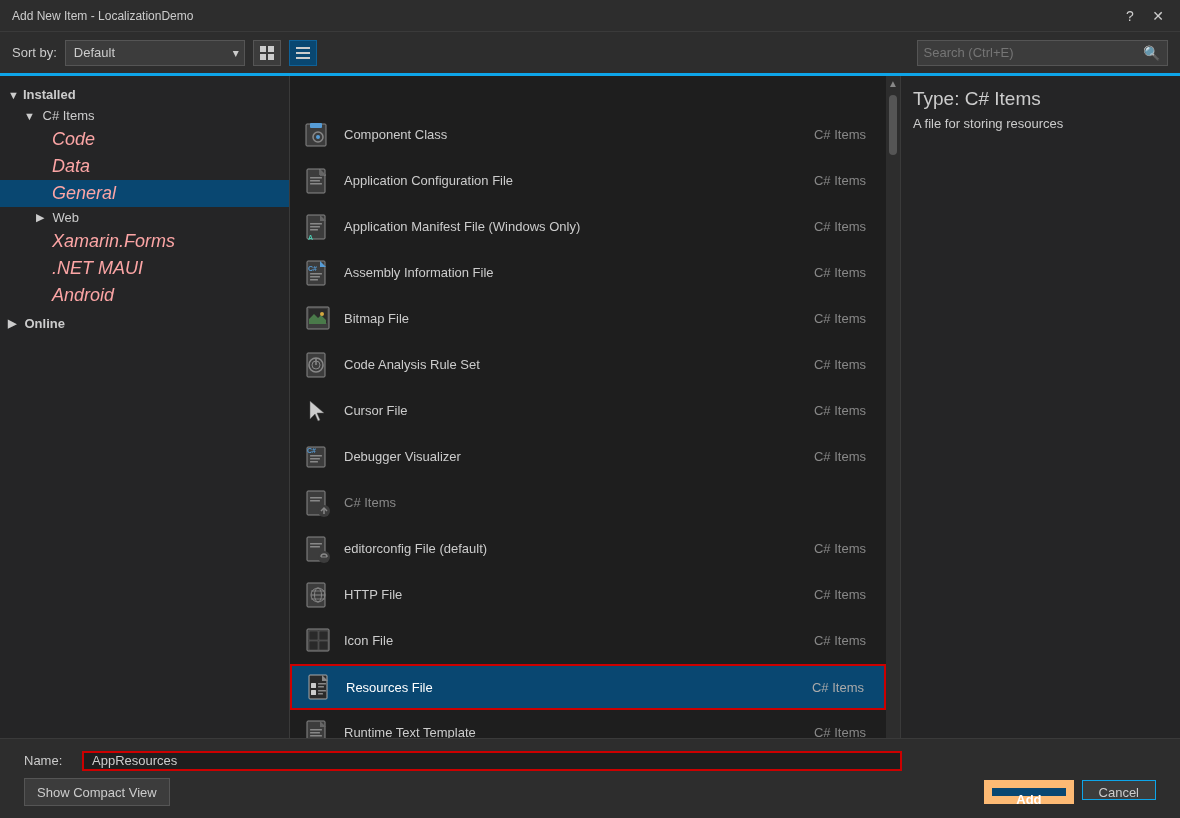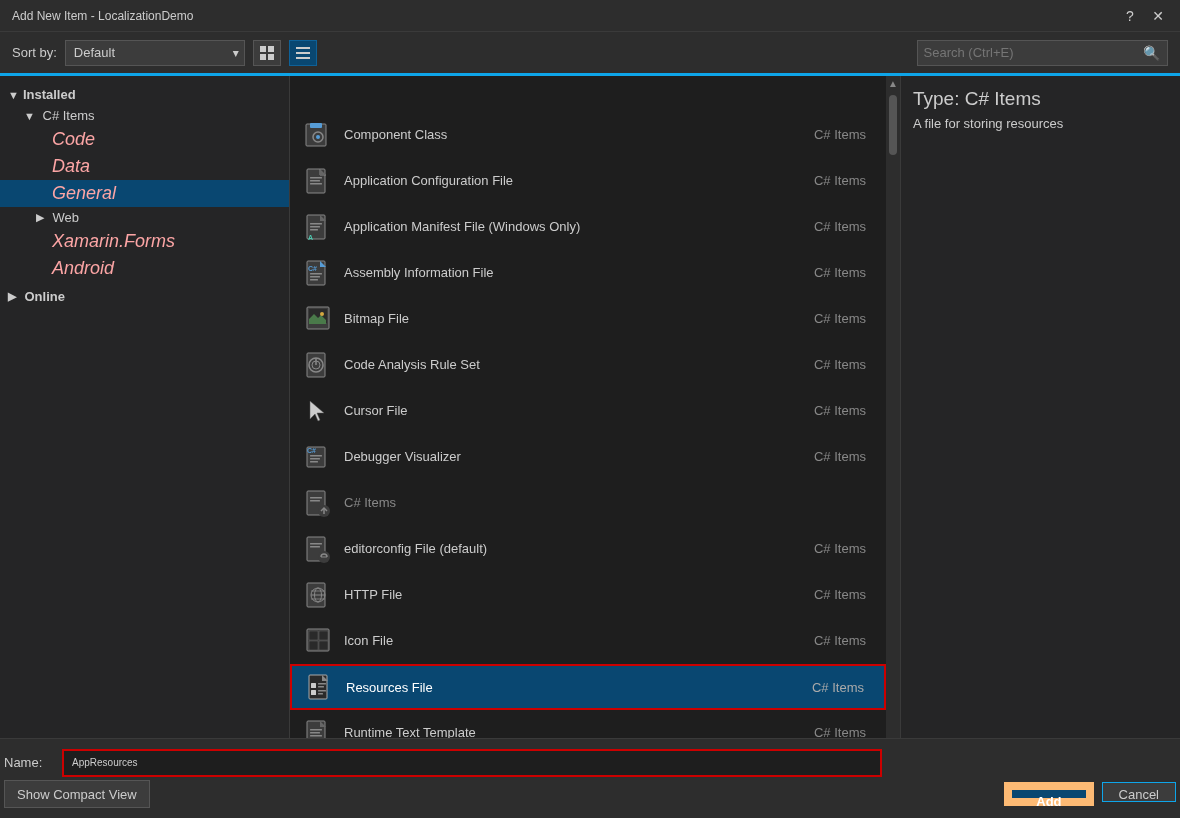--- a/index.html
+++ b/index.html
@@ -289,41 +289,41 @@
     }
 
     
     #bottom-bar {
       height: 80px;
       background: #2d2d2d;
       border-top: 1px solid #3a3a3a;
       display: flex;
       flex-direction: column;
       justify-content: space-around;
-      padding: 8px 4px;
+      padding: 8px 24px;
     }
     #name-row {
       display: flex;
       align-items: center;
       gap: 8px;
     }
     #name-label {
       color: #cccccc;
       font-size: 13px;
       min-width: 50px;
     }
     #name-input {
       flex: 1;
       max-width: 820px;
       background: #1e1e1e;
       border: 2px solid #cc0000;
       color: #cccccc;
-      font-size: 10px;
+      font-size: 13px;
       padding: 4px 8px;
-      height: 28px;
+      height: 20px;
       outline: none;
     }
     #buttons-row {
       display: flex;
       align-items: center;
       justify-content: space-between;
     }
     #compact-view-btn {
       background: #3c3c3c;
       border: 1px solid #555;
@@ -420,20 +420,23 @@
           <span>General</span>
         </div>
         <div class="web-item">
           <span class="tree-arrow">▶</span>
           <span style="margin-left:4px;">Web</span>
         </div>
         <div class="tree-grandchild">
           <span>Xamarin.Forms</span>
         </div>
         <div class="tree-grandchild">
+          <span>.NET MAUI</span>
+        </div>
+        <div class="tree-grandchild">
           <span>Android</span>
         </div>
       </div>
       <div class="online-section">
         <span class="tree-arrow">▶</span>
         <span style="margin-left:4px;">Online</span>
       </div>
     </div>
 
     <div id="main-content">

